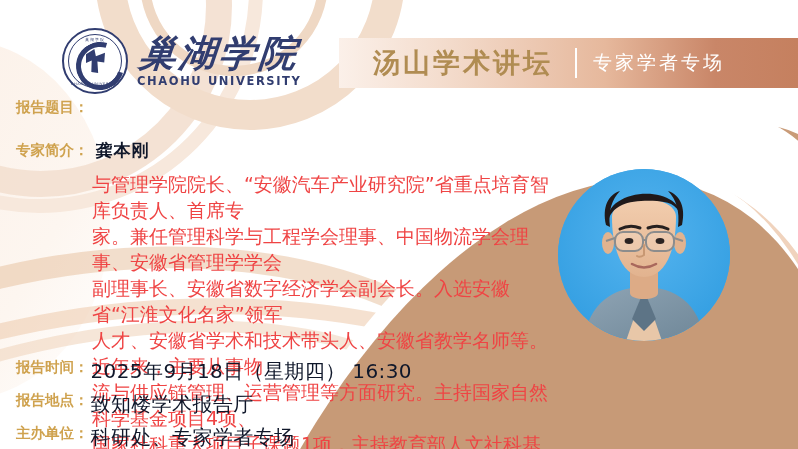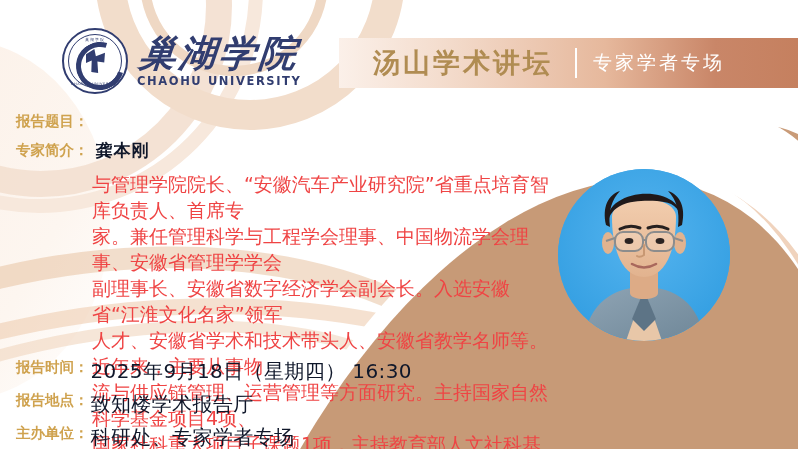--- a/index.html
+++ b/index.html
@@ -248,21 +248,21 @@
     position: absolute;
     inset: 0;
   }
   .label {
     color: #cfa24e;
     font-weight: 700;
     white-space: nowrap;
   }
   .row-title {
     position: absolute;
-    left: 16px; top: 112px;
+    left: 16px; top: 98px;
     display: flex;
     align-items: baseline;
     font-size: 14.5px;
   }
   .row-title .label { font-size: 14.5px; }
   .row-title .value {
     margin-left: 2px;
     font-size: 14.5px;
     font-weight: 700;
     color: #2a2a2a;

